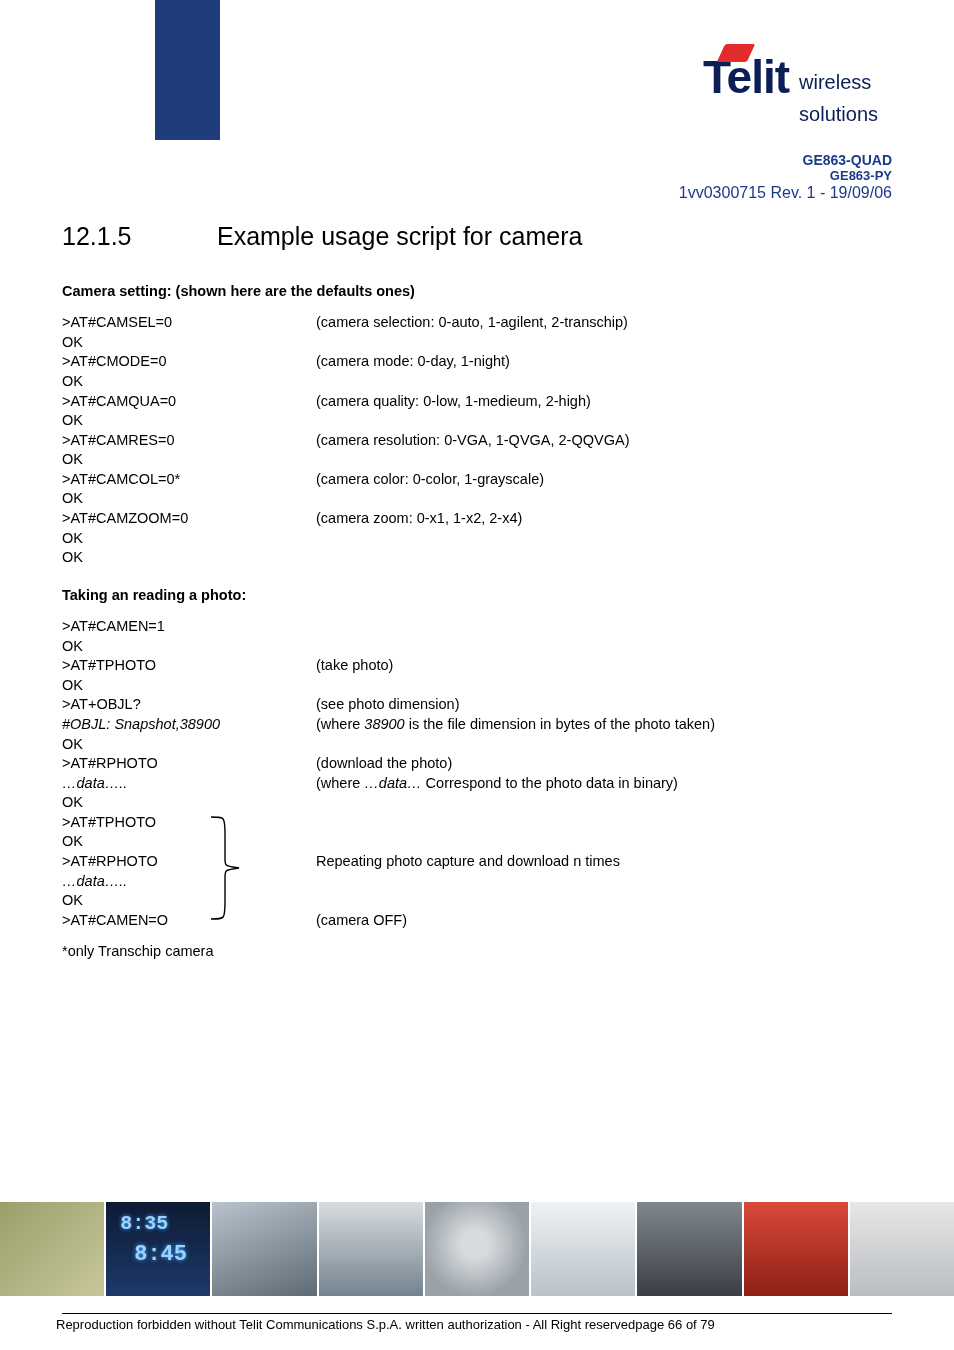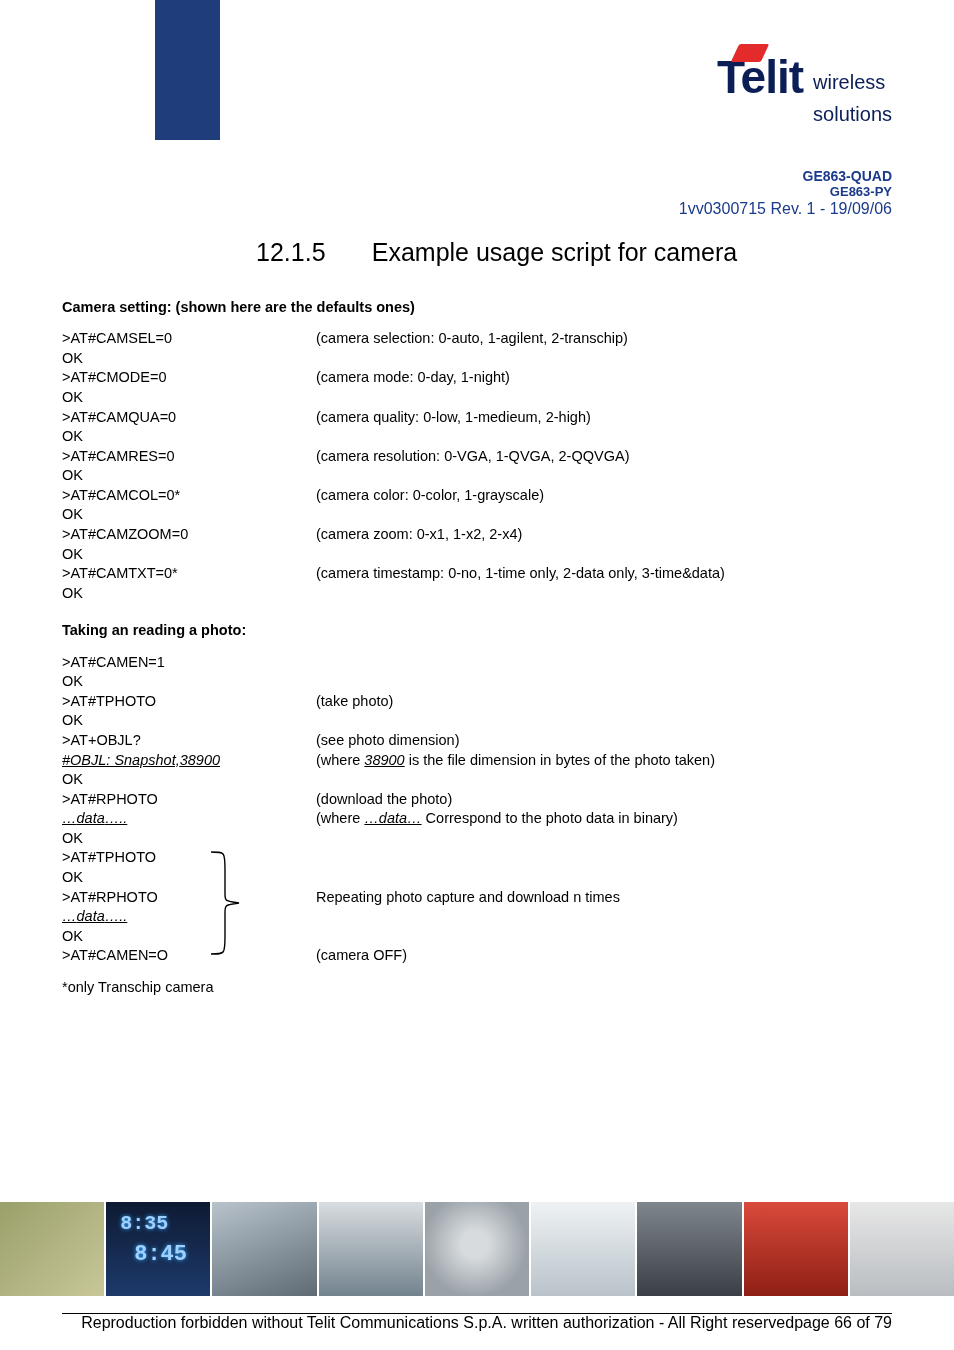--- a/index.html
+++ b/index.html
@@ -1,57 +1,57 @@
 <!DOCTYPE html>
 <html><head>
 <meta charset="utf-8">
 <style>
   * { box-sizing: border-box; margin: 0; padding: 0; }
   html, body { width: 954px; height: 1350px; font-family: Arial, Helvetica, sans-serif; background: #fff; color: #000; position: relative; }
   .header-bar { position: relative; height: 140px; }
   .blue-col { position: absolute; left: 155px; top: 0; width: 65px; height: 140px; background: #1f3d7a; }
-  .logo-wrap { position: absolute; right: 62px; top: 28px; display: flex; align-items: center; gap: 10px; }
+  .logo-wrap { position: absolute; right: 76px; top: 28px; display: flex; align-items: center; gap: 10px; }
   .logo-telit { font-size: 46px; font-weight: 900; color: #0b1f56; letter-spacing: -1px; position: relative; }
   .logo-accent { position: absolute; top: -6px; left: 18px; width: 30px; height: 18px; background: #e32b2b; transform: skewX(-25deg); border-radius: 2px; }
   .logo-sub { color: #0b1f56; line-height: 1.05; font-size: 20px; font-weight: 300; }
   .logo-sub .line1 { display: block; margin-top: 44px; }
   .logo-sub .line2 { display: block; margin-top: 11px; }
-  .meta { text-align: right; padding-right: 62px; margin-top: 28px; }
+  .meta { text-align: right; padding-right: 62px; margin-top: 12px; }
   .meta .m1 { color: #1a3a8a; font-weight: 700; font-size: 14px; }
   .meta .m2 { color: #1a3a8a; font-weight: 700; font-size: 13px; padding-left: 46px; }
   .meta .m3 { color: #1a3a8a; font-size: 16px; margin-top: 1px; }
   .content { padding: 18px 62px 0 62px; font-size: 14.5px; line-height: 1.35; }
-  .section-title { font-size: 25px; font-weight: 400; margin-bottom: 28px; text-align: center; }
+  .section-title { font-size: 25px; font-weight: 400; margin-bottom: 28px; }
   .section-num { display: inline-block; min-width: 148px; }
   .subhead { font-weight: 700; margin: 6px 0 12px 0; }
   .row { display: flex; justify-content: space-between; }
   .col-cmd { width: 254px; flex-shrink: 0; }
   .col-desc { flex: 1; }
   .ok { margin-bottom: 0; }
-  .italic { font-style: italic; text-decoration: underline; }
+  .italic { font-style: italic; }
   .brace-block { position: relative; }
   .brace { position: absolute; left: 145px; top: 2px; width: 36px; height: 106px; }
   .brace svg { width: 100%; height: 100%; }
   .footnote { margin-top: 12px; }
   .thumbs { position: absolute; left: 0; bottom: 54px; width: 954px; height: 94px; display: flex; }
   .thumbs .th { flex: 1; border-left: 2px solid #fff; position: relative; overflow: hidden; }
   .thumbs .th:first-child { border-left: none; }
   .t1 { background: linear-gradient(135deg,#9aa06a,#c8c79a); }
   .t2 { background: linear-gradient(180deg,#0e1a33,#1d3a6b); }
   .t2::after { content:"8:35"; position:absolute; top:10px; left:14px; color:#9fd0ff; font-family:'Courier New',monospace; font-size:20px; font-weight:700; text-shadow:0 0 4px #3af;}
   .t2::before { content:"8:45"; position:absolute; top:40px; left:28px; color:#9fd0ff; font-family:'Courier New',monospace; font-size:22px; font-weight:700; text-shadow:0 0 4px #3af;}
   .t3 { background: linear-gradient(160deg,#b8c3cc,#5e6a74); }
   .t4 { background: linear-gradient(180deg,#d9dde0,#73838e); }
   .t5 { background: radial-gradient(circle at 48% 45%, #d7dbde 0 18%, #9aa2a8 70%); }
   .t6 { background: linear-gradient(180deg,#eef2f4,#b9c3c9); }
   .t7 { background: linear-gradient(180deg,#7f868d,#3a3f45); }
   .t8 { background: linear-gradient(180deg,#d94a3a,#8e1f15); }
   .t9 { background: linear-gradient(180deg,#e7e7e7,#b9bdc1); }
   .footer-line { position: absolute; bottom: 36px; left: 62px; right: 62px; border-top: 1px solid #000; }
-  .footer { position: absolute; bottom: 18px; left: 62px; right: 62px; display: flex; justify-content: flex-end; font-size: 16px; }
+  .footer { position: absolute; bottom: 18px; left: 56px; right: 62px; display: flex; justify-content: flex-start; font-size: 13px; }
 </style>
 </head>
 <body>
 
 <div class="header-bar">
   <div class="blue-col"></div>
   <div class="logo-wrap">
     <div class="logo-telit">
       <span class="logo-accent"></span>
       <span>Telit</span>
@@ -101,24 +101,20 @@
   <div class="row">
     <div class="col-cmd">&gt;AT#CAMCOL=0*</div>
     <div class="col-desc">(camera color: 0-color, 1-grayscale)</div>
   </div>
   <div class="ok">OK</div>
   <div class="row">
     <div class="col-cmd">&gt;AT#CAMZOOM=0</div>
     <div class="col-desc">(camera zoom: 0-x1, 1-x2, 2-x4)</div>
   </div>
   <div class="ok">OK</div>
-  <div class="row">
-    <div class="col-cmd">&gt;AT#CAMTXT=0*</div>
-    <div class="col-desc">(camera timestamp: 0-no, 1-time only, 2-data only, 3-time&amp;data)</div>
-  </div>
   <div class="ok">OK</div>
 
   <div style="height:12px"></div>
   <div class="subhead" style="margin-bottom:12px">Taking an reading a photo:</div>
 
   <div class="row">
     <div class="col-cmd">&gt;AT#CAMEN=1</div>
   </div>
   <div class="ok">OK</div>
 

